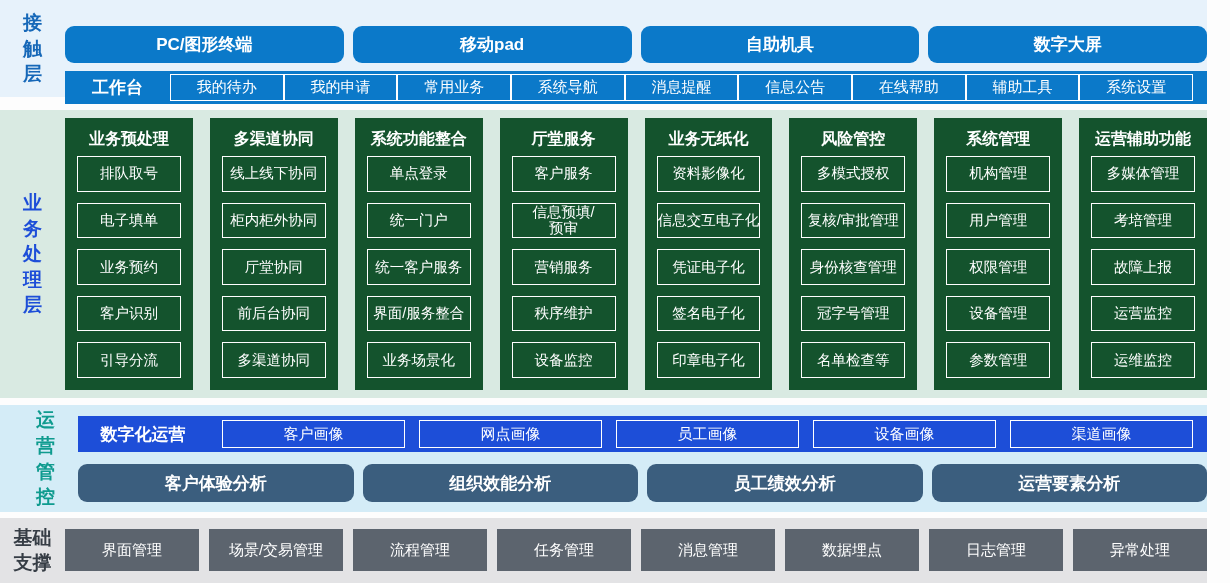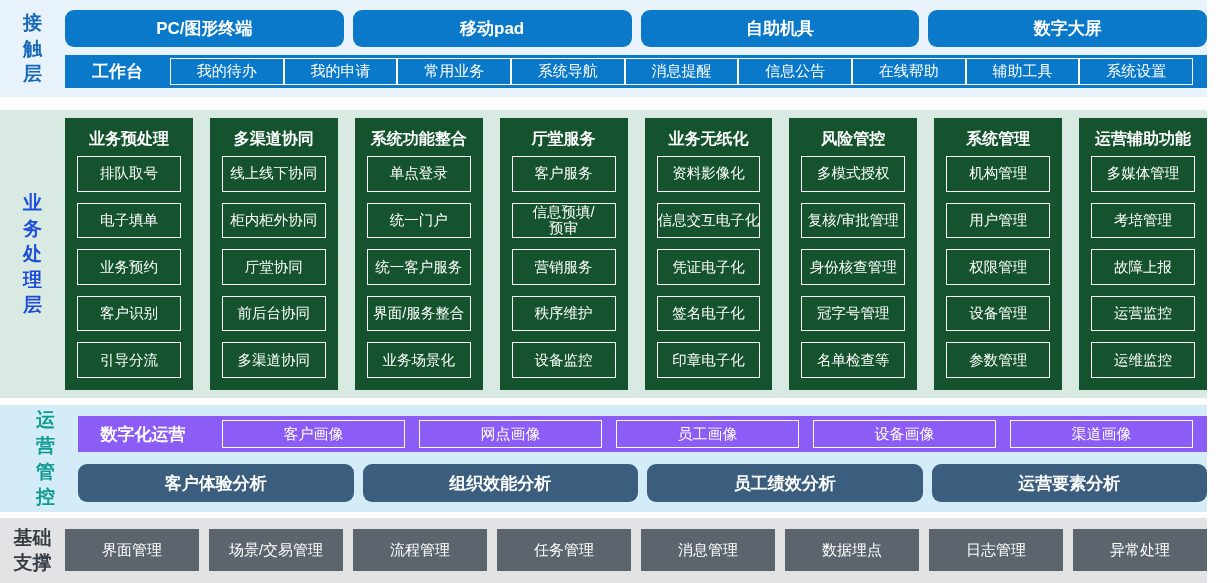--- a/index.html
+++ b/index.html
@@ -27,21 +27,21 @@
   .one-char { padding: 0 21px; }
   .two-char { padding: 0 11px; line-height: 1.3; }
   .lbl-blue  { color: #1668b8; }
   .lbl-green { color: #1d4ed8; }
   .lbl-teal  { color: #0f9b8f; margin-left: 13px; }
   .lbl-dark  { color: #363d45; border-radius: 7px; }
 
   .band-content { flex: 1; min-width: 0; }
 
   
-  .channels-row { display: flex; gap: 9px; height: 37px; margin-top: 10px; }
+  .channels-row { display: flex; gap: 9px; height: 37px; margin-top: 26px; }
   .channel-btn {
     flex: 1; background: #0b79c9; border-radius: 9px;
     color: #fff; font-weight: bold; font-size: 17px;
     display: flex; align-items: center; justify-content: center;
   }
   .workbench-bar {
     margin-top: 8px; height: 33px; background: #0b79c9;
     display: flex; align-items: center; padding: 0 14px 0 0; 
   }
   .wb-label { color: #fff; font-weight: bold; font-size: 17px; flex: none; width: 105px; text-align: center; }
@@ -62,21 +62,21 @@
   }
   .col-items { flex: 1; display: flex; flex-direction: column; gap: 11px; margin-top: 4px; }
   .col-item {
     flex: 1; border: 1px solid #fff; color: #fff; font-size: 14.5px;
     display: flex; align-items: center; justify-content: center;
     text-align: center; white-space: pre-line; line-height: 1.15; min-height: 0;
   }
 
   
   .digital-bar {
-    margin-top: 11px; height: 36px; background: #8b5cf6;
+    margin-top: 11px; height: 36px; background: #1d4ed8;
     display: flex; align-items: center; padding: 0 14px 0 0; gap: 14px;
   }
   .digital-label { color: #fff; font-weight: bold; font-size: 17px; flex: none; width: 130px; text-align: center; }
   .portrait-item {
     flex: 1; height: 26px; border: 1px solid #fff; color: #fff; font-size: 15px;
     display: flex; align-items: center; justify-content: center; white-space: nowrap;
   }
   .analysis-row { display: flex; gap: 9px; height: 38px; margin-top: 12px; }
   .analysis-btn {
     flex: 1; background: #3b5e7e; border-radius: 9px;

